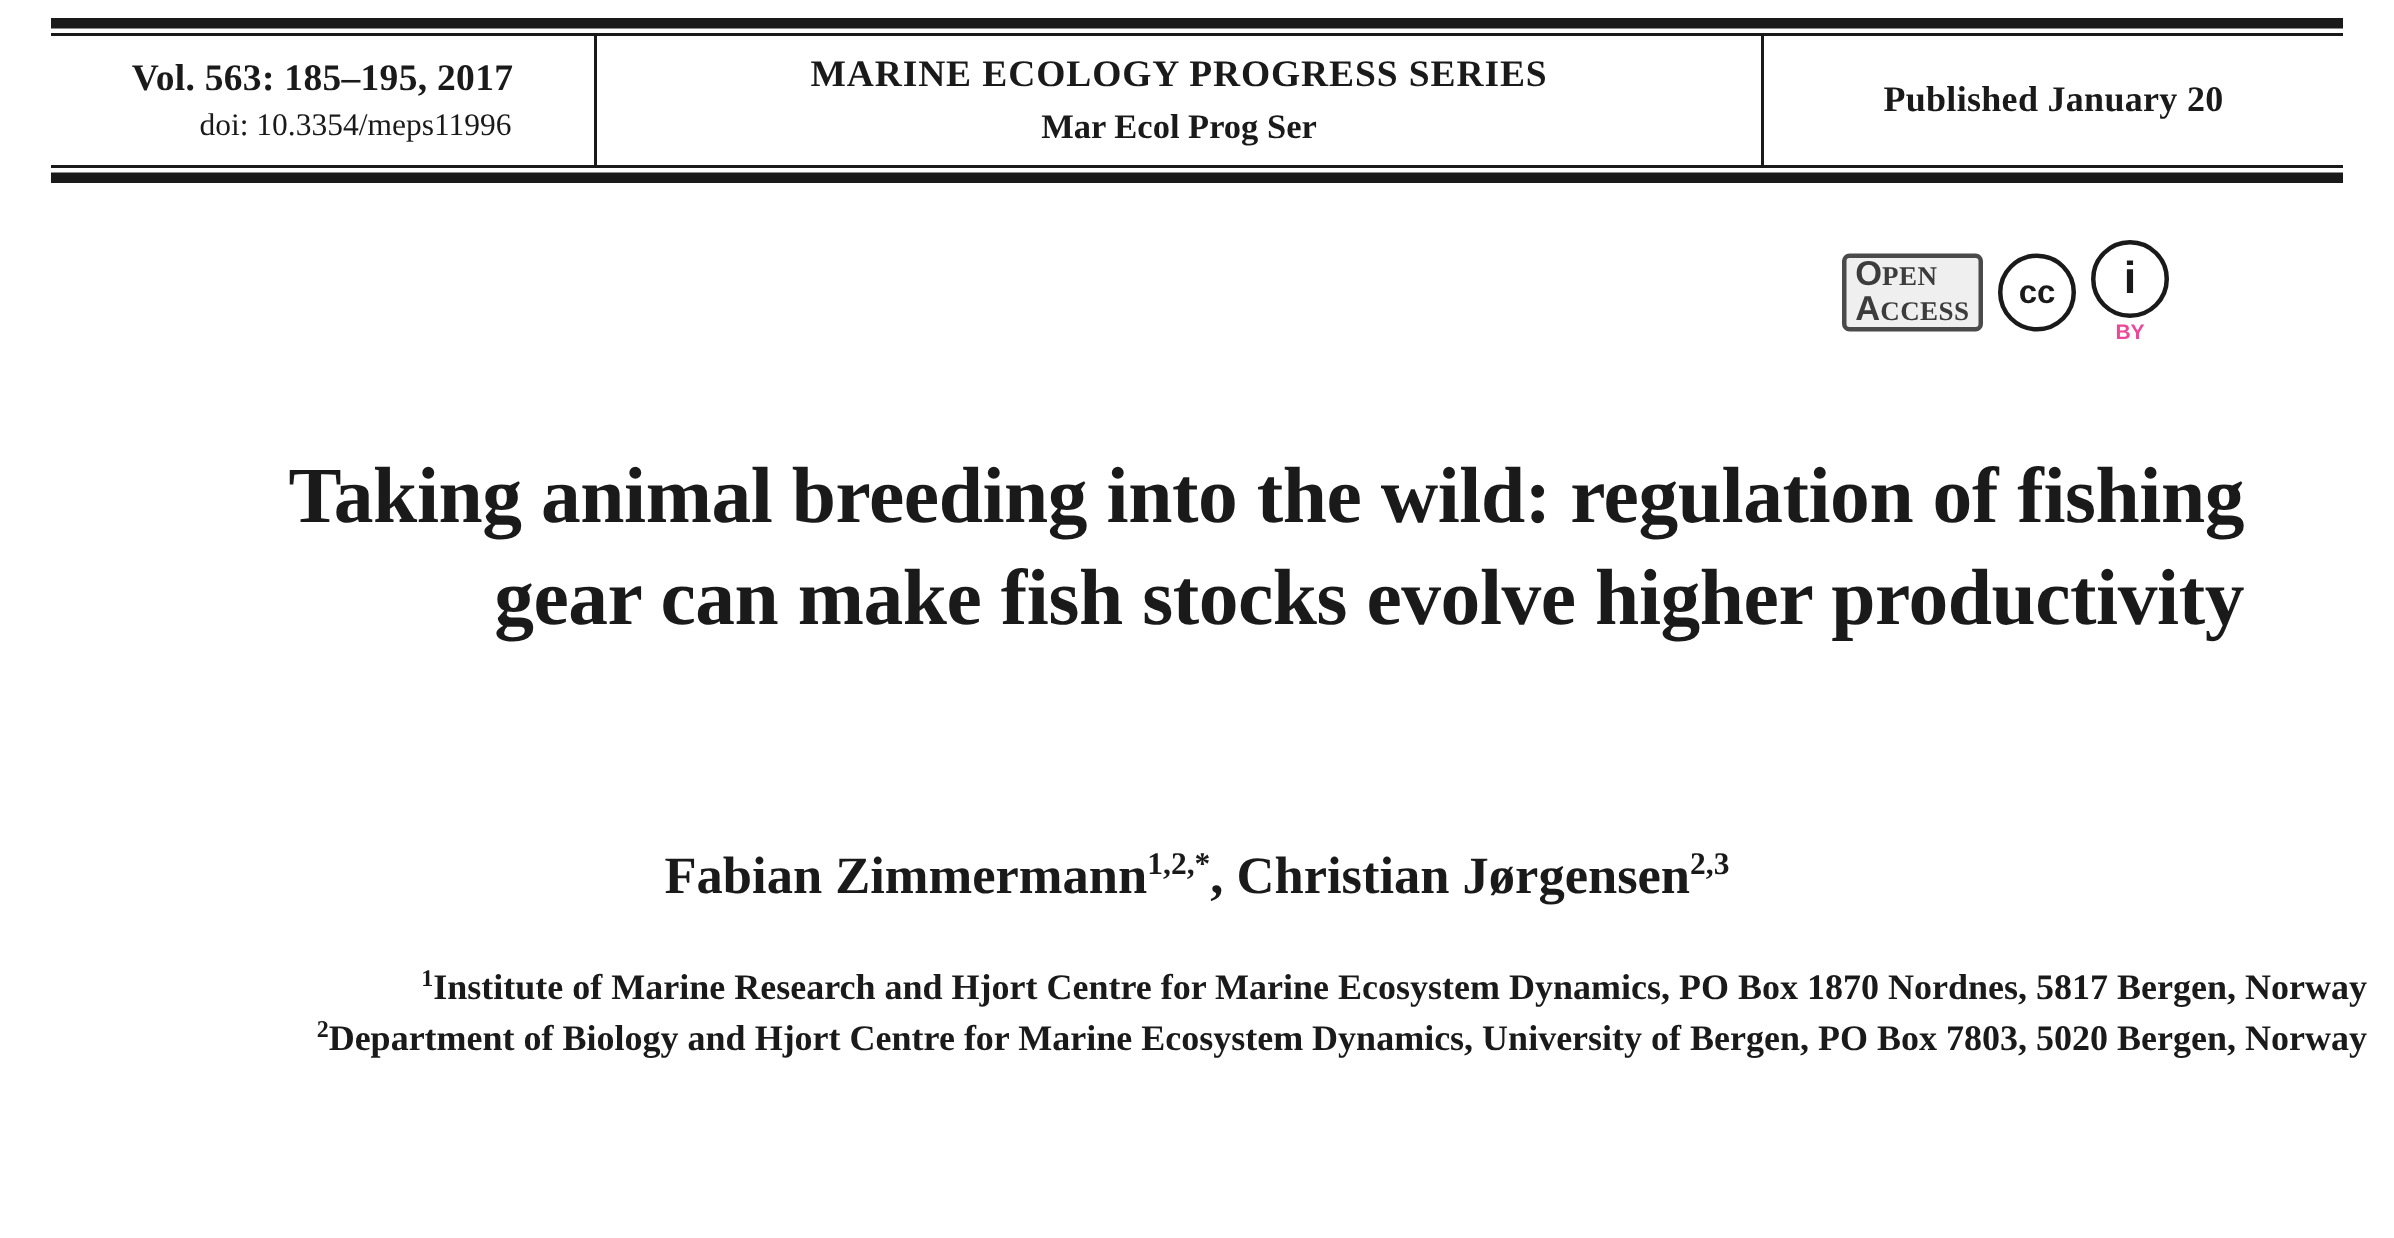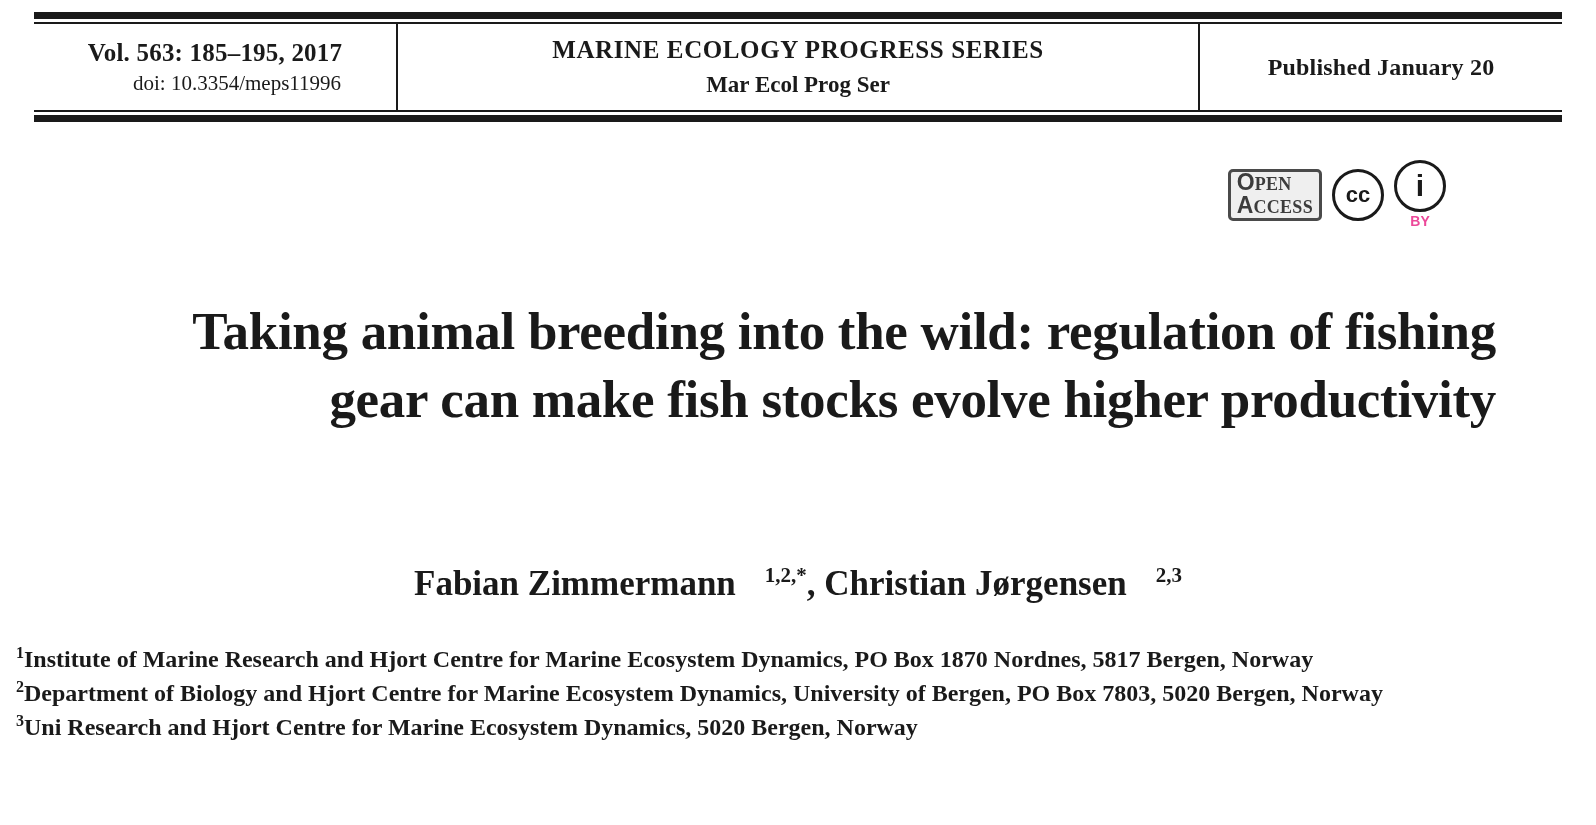--- a/index.html
+++ b/index.html
@@ -50,21 +50,21 @@
     width: 350px;
     padding: 0 6px;
   }
   .mast-center {
     flex: 1;
     border-left: 2px solid #1a1a1a;
     border-right: 2px solid #1a1a1a;
   }
   .mast-right {
     width: 350px;
-    padding: 0 6px;
+    padding: 0 18px;
   }
   .mast-vol {
     font-size: 25px;
     font-weight: bold;
     letter-spacing: 0.2px;
     line-height: 1.25;
   }
   .mast-doi {
     font-size: 21px;
     line-height: 1.3;
@@ -197,28 +197,27 @@
     width: 1396px;
     text-align: center;
     font-size: 35px;
     font-weight: bold;
   }
   .authors sup {
     font-size: 21px;
     font-weight: bold;
     vertical-align: super;
     line-height: 0;
-    margin-left: 29px;
   }
   .affiliations {
     position: absolute;
     top: 630px;
-    left: 16px;
+    left: 38px;
     width: 1540px;
-    text-align: left;
+    text-align: right;
     font-size: 24px;
     font-weight: bold;
     line-height: 1.42;
   }
   .affiliations .aff {
     margin: 0;
   }
   .affiliations sup {
     font-size: 16px;
     vertical-align: super;
@@ -272,16 +271,15 @@
 
   <div class="title">Taking animal breeding into the wild: regulation of fishing gear can make fish stocks evolve higher productivity</div>
 
   <div class="authors">
     <span>Fabian Zimmermann</span><sup>1,2,*</sup><span>, </span><span>Christian Jørgensen</span><sup>2,3</sup>
   </div>
 
   <div class="affiliations">
     <p class="aff"><sup>1</sup><span>Institute of Marine Research and Hjort Centre for Marine Ecosystem Dynamics, PO Box 1870 Nordnes, 5817 Bergen, Norway</span></p>
     <p class="aff"><sup>2</sup><span>Department of Biology and Hjort Centre for Marine Ecosystem Dynamics, University of Bergen, PO Box 7803, 5020 Bergen, Norway</span></p>
-    <p class="aff"><sup>3</sup><span>Uni Research and Hjort Centre for Marine Ecosystem Dynamics, 5020 Bergen, Norway</span></p>
   </div>
 
 </div>
 
 </body></html>

